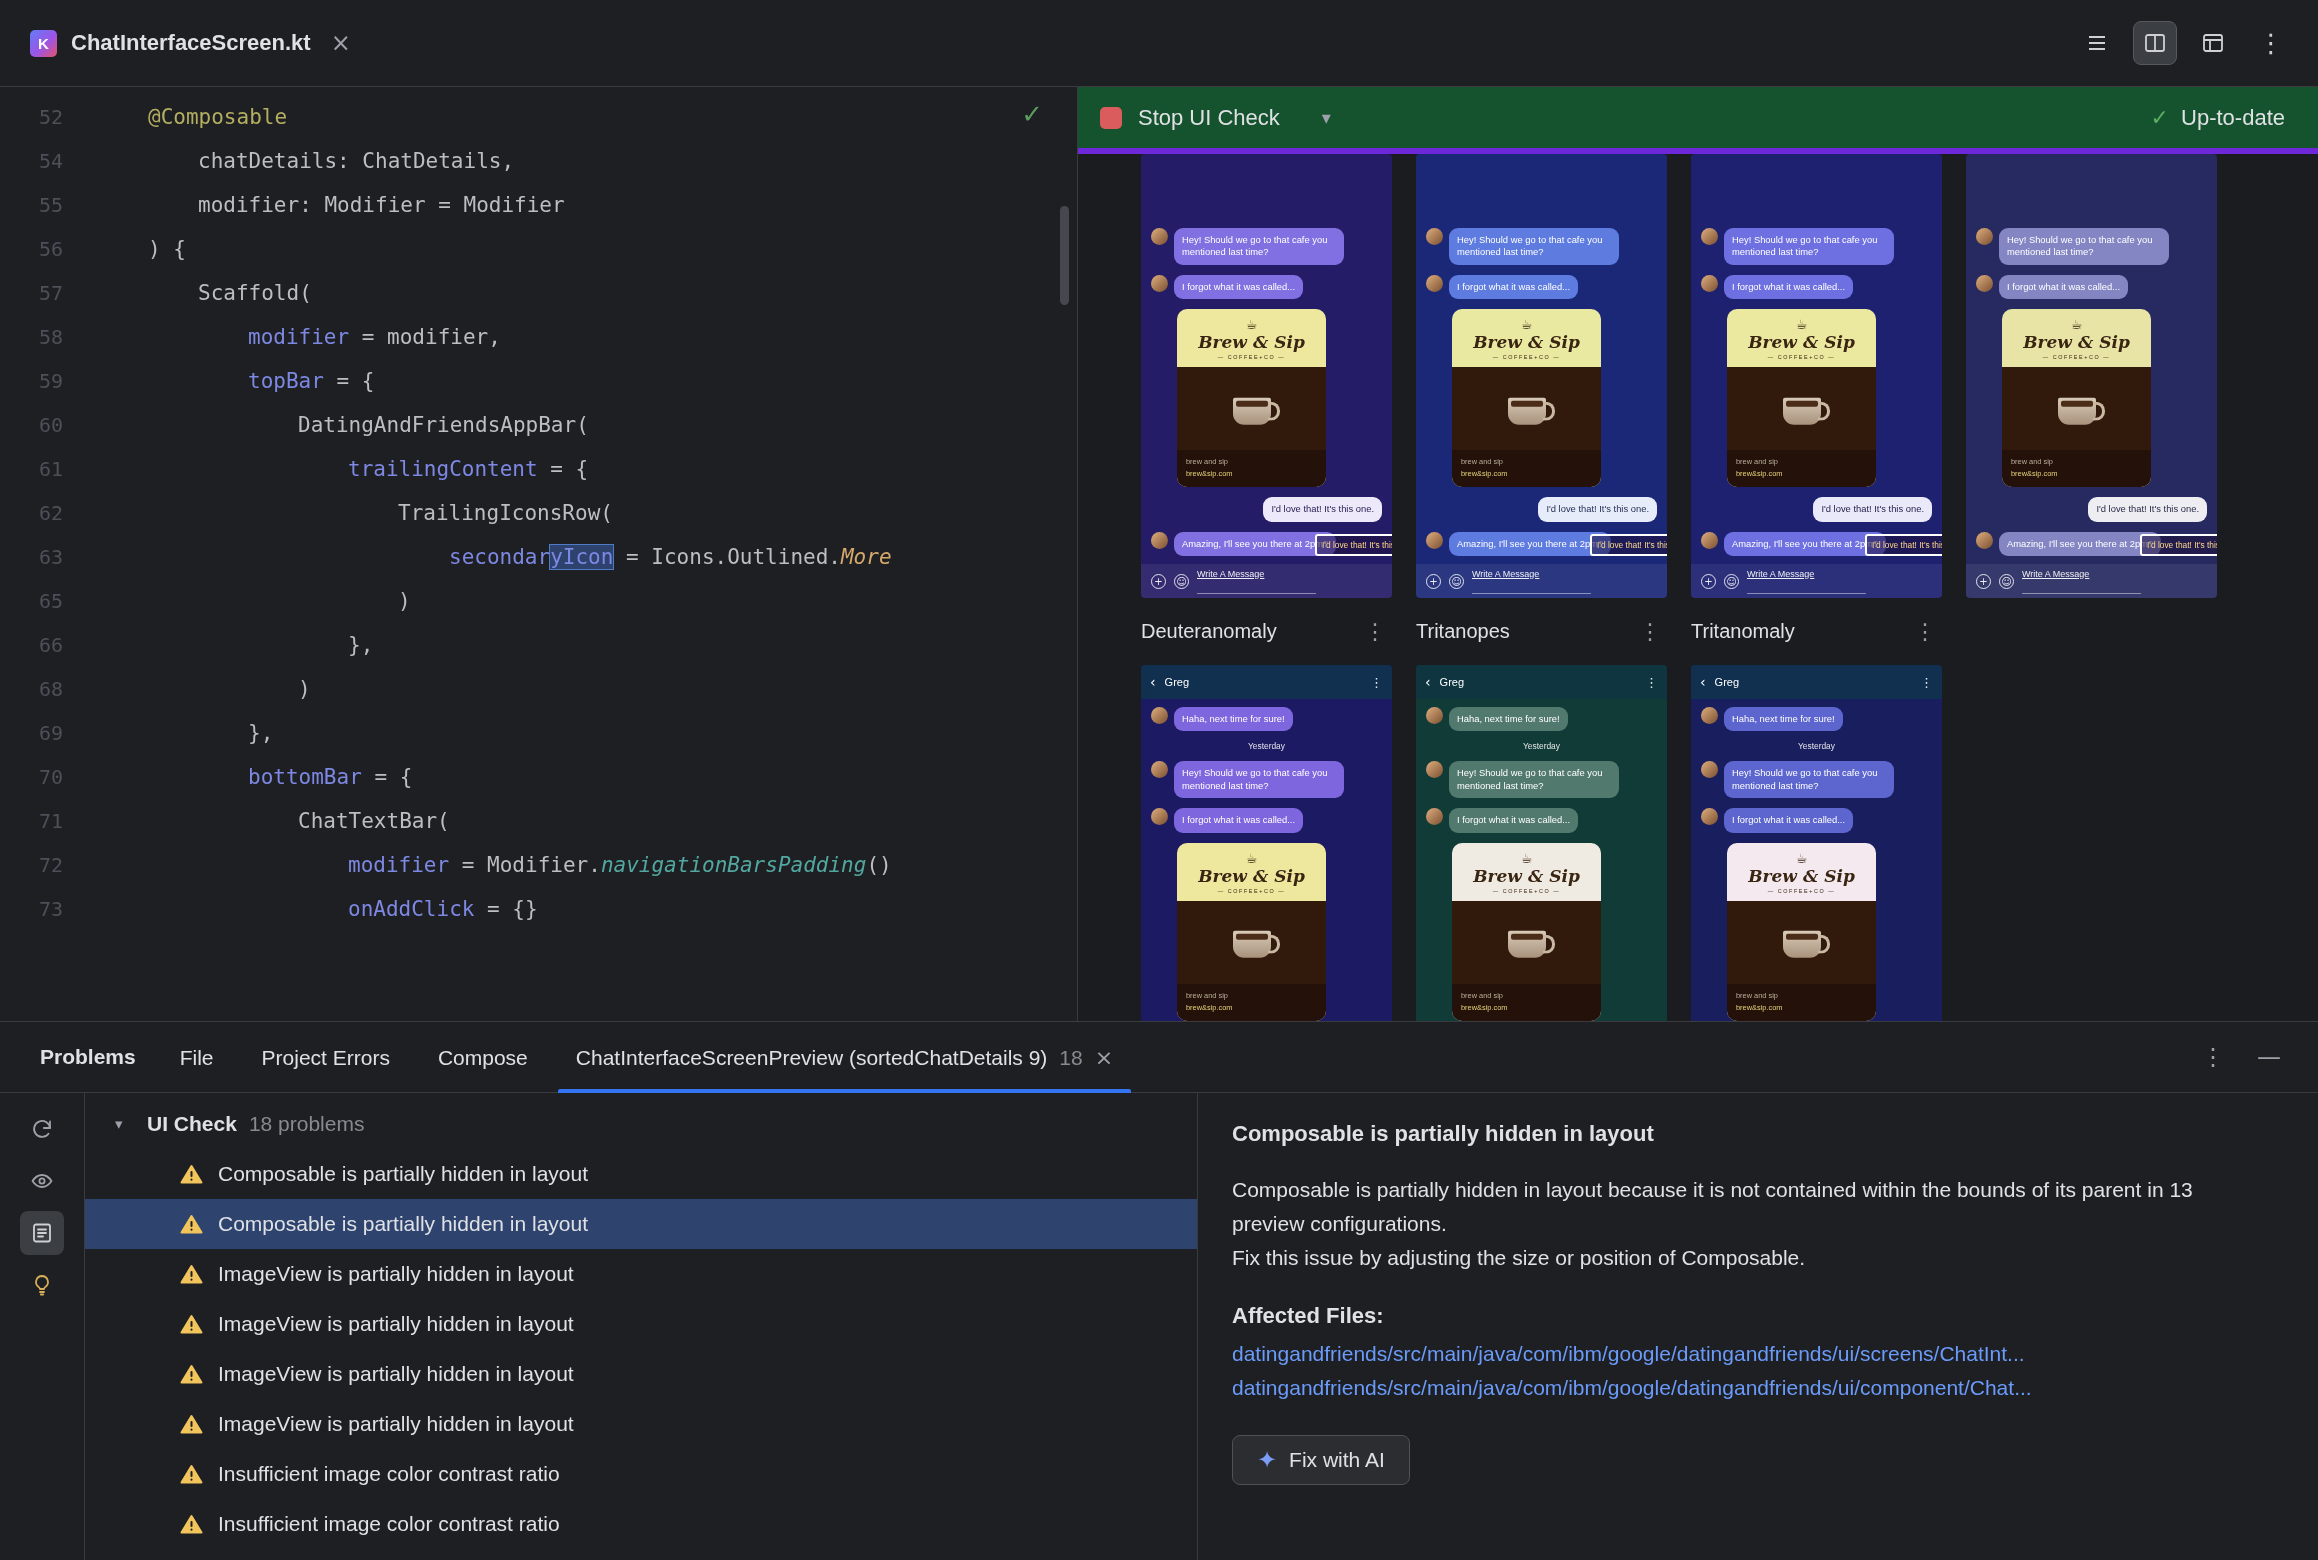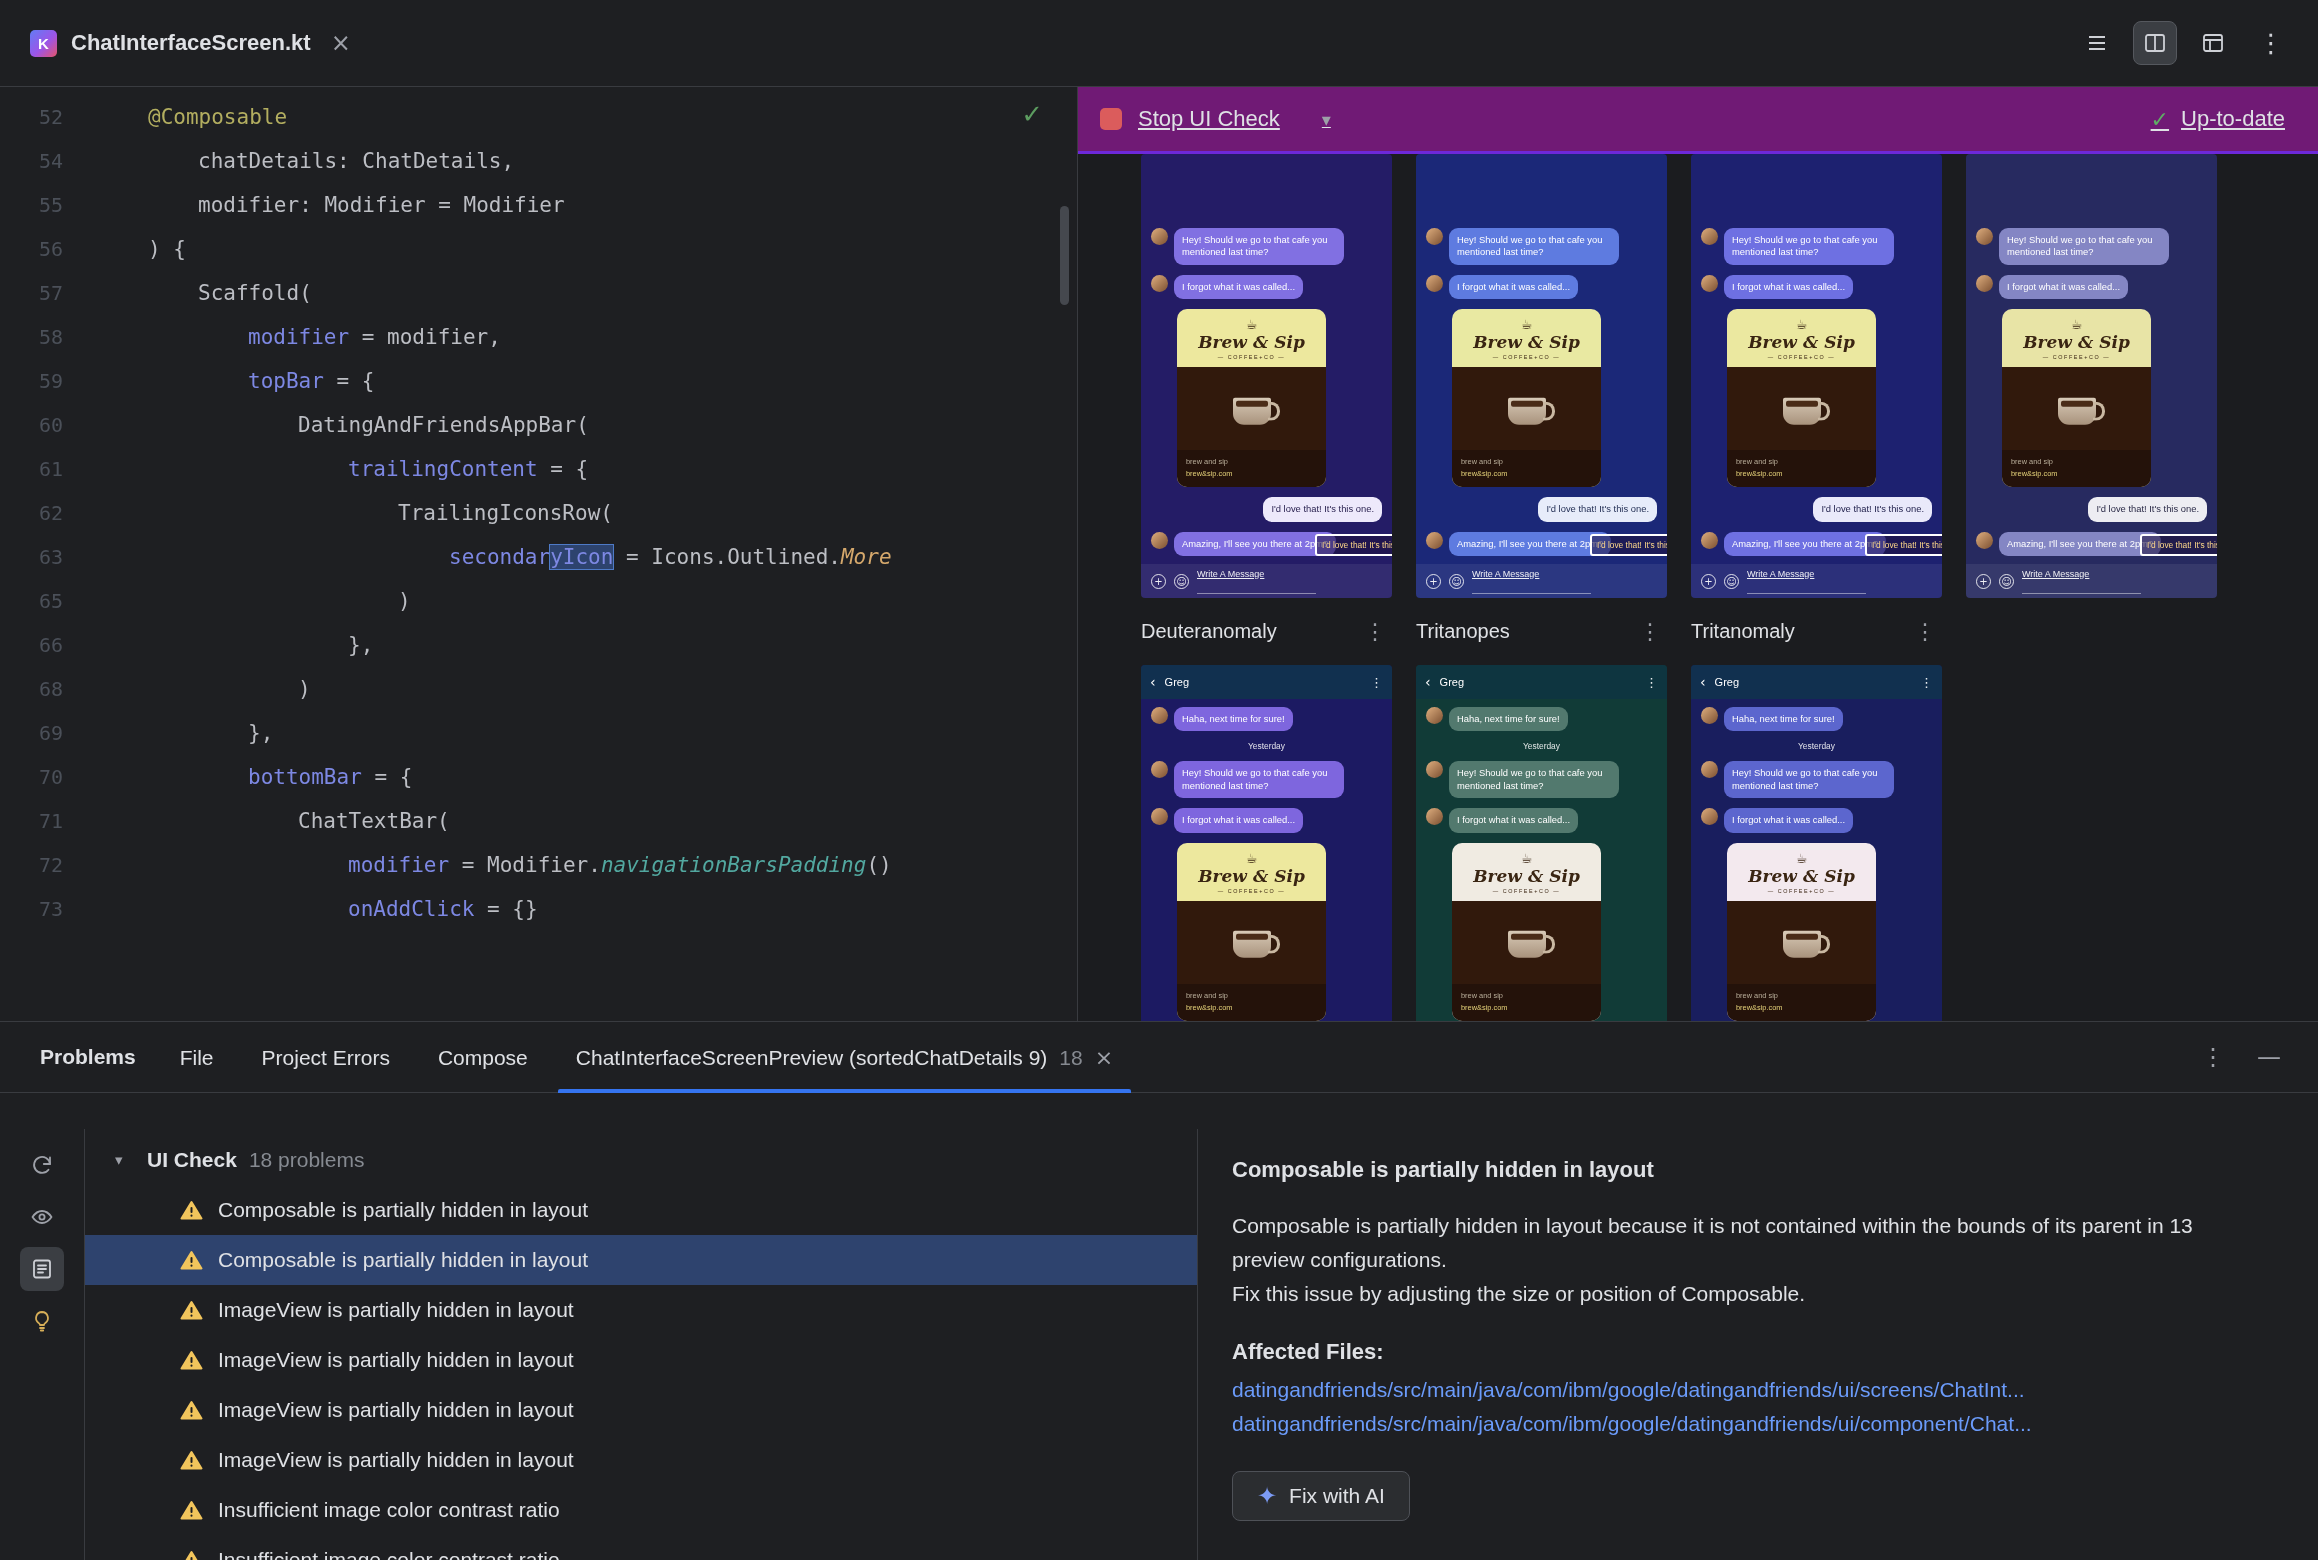--- a/index.html
+++ b/index.html
@@ -44,21 +44,21 @@
   .tk-pl  { color:#BCBEC4; }
   .tk-prop{ color:#D5A86C; font-style:italic; }
   .tk-ext { color:#52A8A0; font-style:italic; }
   .tk-sel { background:#2D436E; box-shadow:0 0 0 1px #4E7AC7; }
   #insp-check { position:absolute; top:12px; right:34px; color:#5C9C60; font-size:26px; }
   #ed-scrollbar { position:absolute; right:8px; top:119px; width:9px; height:99px; border-radius:5px; background:#45484E; }
 
   
   #preview-pane { flex:1; border-left:1px solid #393B40; display:flex; flex-direction:column; background:#1B1C1F; }
   #preview-header { height:67px; flex:none; display:flex; align-items:center; padding:0 34px 0 22px;
-    border-bottom:3px solid #6d28d9; background:#701a75;text-decoration:underline; }
+    border-bottom:6px solid #6d28d9; background:#14532d; }
   .stop-sq { width:22px; height:22px; border-radius:5px; background:#DB5C5C; flex:none; }
   .stop-label { margin-left:16px; font-size:22px; }
   .hdr-chev { margin-left:42px; color:#9DA0A8; font-size:18px; }
   .ph-spacer { flex:1; }
   .check-green { color:#5FAD65; font-size:22px; margin-right:12px; }
   .uptodate { font-size:22px; }
 
   #preview-canvas { flex:1; overflow:hidden; padding-left:63px; position:relative; }
   .phone-row { display:flex; gap:24px; }
   .phone { width:251px; border-radius:4px; overflow:hidden; position:relative; flex:none; }
@@ -102,21 +102,21 @@
   .cicon { width:15px; height:15px; border:1px solid rgba(255,255,255,.85); border-radius:50%;
     color:rgba(255,255,255,.92); font-size:10px; line-height:13px; text-align:center; flex:none; }
   .write { font-size:9px; color:rgba(255,255,255,.92); border-bottom:1px solid rgba(255,255,255,.45);
     padding-bottom:14px; width:119px;text-decoration:underline; }
 
   .overlay-chip { position:absolute; right:-10px; bottom:42px; width:87px; height:22px;
     border:2px solid #FFFFFF; border-radius:3px; background:rgba(30,16,60,.55);
     color:#FFD98A; font-size:8.4px; line-height:18px; padding:0 5px; white-space:nowrap; overflow:hidden; }
 
   
-  #bottom-panel { height:540px; border-top:1px solid #393B40; display:flex; flex-direction:column; background:#1E1F22;gap:36px; }
+  #bottom-panel { height:540px; border-top:1px solid #393B40; display:flex; flex-direction:column; background:#1E1F22; }
   #tabs-row { height:71px; flex:none; display:flex; align-items:center; border-bottom:1px solid #393B40; padding:0 22px; }
   .pn-title { font-weight:bold; font-size:21px; padding:0 20px 0 18px; }
   .tab { display:flex; align-items:center; gap:12px; padding:0 24px; height:71px; font-size:21px; position:relative; }
   .tab .badge { color:#868A91; }
   .tab .tclose { color:#9DA0A8; font-size:22px; }
   .tab.active:after { content:""; position:absolute; left:6px; right:6px; bottom:0; height:4px; background:#3574F0; border-radius:2px 2px 0 0; }
   .tr-spacer { flex:1; }
   .tr-icon { color:#9DA0A8; font-size:24px; padding:0 16px; }
 
   #bottom-content { flex:1; display:flex; min-height:0; }

